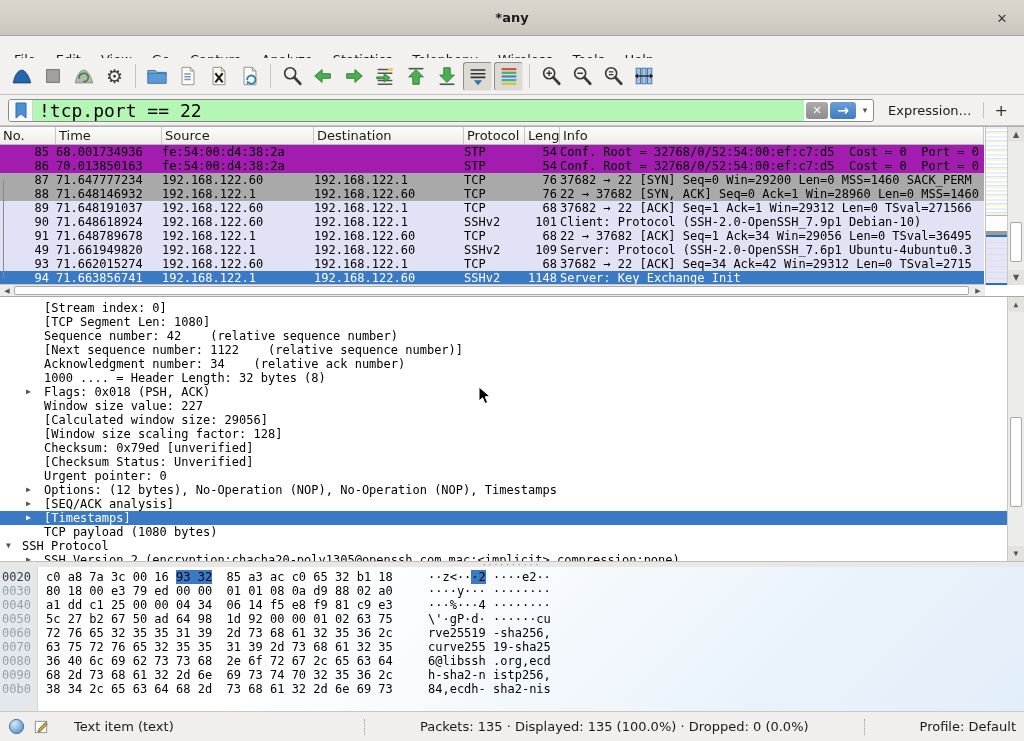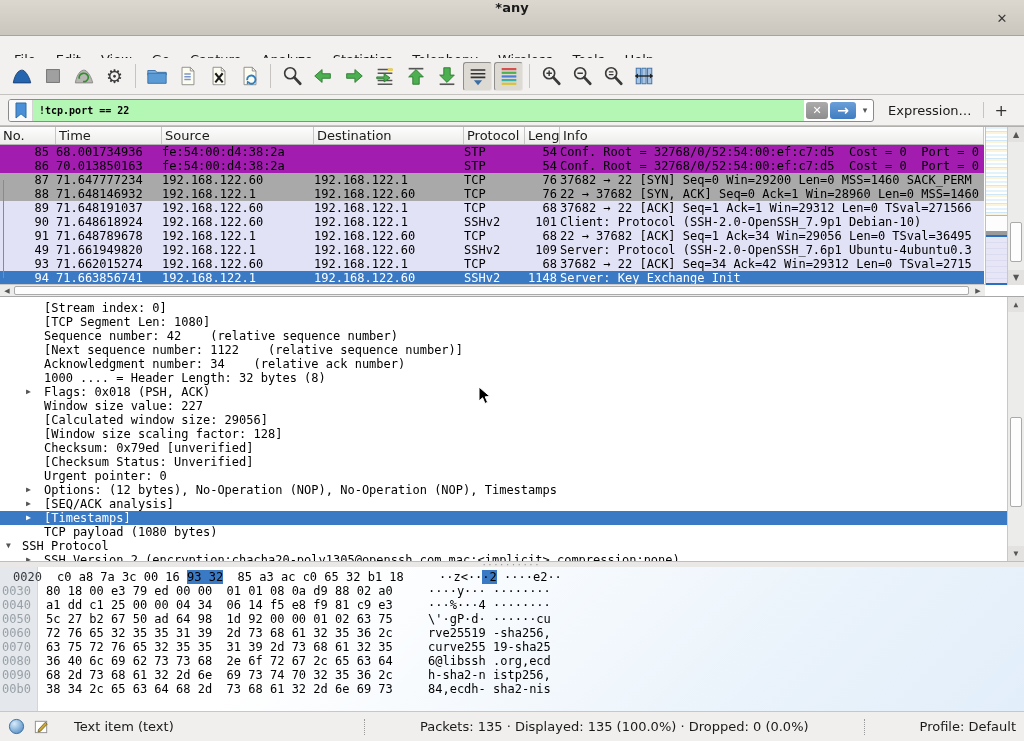--- a/index.html
+++ b/index.html
@@ -2,21 +2,21 @@
 <html><head>
 <meta charset="utf-8">
 <style>
   html,body{margin:0;padding:0;background:#c8c4bc;}
   *{box-sizing:border-box;}
   .window{position:relative;width:1024px;height:741px;background:#f2f1ef;overflow:hidden;
           font-family:"DejaVu Sans","Liberation Sans",sans-serif;font-size:13px;color:#1a1a1a;}
   
   .titlebar{position:absolute;left:0;top:0;width:1024px;height:36px;
             background:linear-gradient(#dcd8d0,#cac6be);border-bottom:1px solid #a8a49c;
-            display:flex;justify-content:center;}
+            display:flex;align-items:center;justify-content:center;}
   .title{font-weight:bold;}
   .close{position:absolute;right:12px;top:8px;width:20px;height:20px;display:flex;
          align-items:center;justify-content:center;color:#3a3a3a;font-size:13px;font-weight:bold;cursor:default;}
   
   .menubar{position:absolute;left:0;top:36px;width:1024px;height:22px;background:#f2f1ef;
            display:flex;align-items:center;padding-left:4px;border-bottom:1px solid #e0dedb;margin-top:13px;}
   .mitem{padding:2px 10px;white-space:nowrap;}
   .mkey{text-decoration:underline;}
   
   .toolbar{position:absolute;left:0;top:58px;width:1024px;height:37px;background:#f2f1ef;
@@ -27,21 +27,21 @@
   .ticon{display:flex;align-items:center;justify-content:center;}
   .tglyph{font-size:19px;line-height:1;color:#3a3a3a;}
   .tsep{width:1px;height:24px;background:#c6c4c0;margin:0 5px;display:inline-block;}
   
   .filterbar{position:absolute;left:0;top:95px;width:1024px;height:31px;background:#f2f1ef;
              border-bottom:1px solid #c5c3bf;display:flex;align-items:center;padding:0 8px;}
   .ffield{flex:1;height:23px;border:1px solid #8a8a8a;border-radius:3px;background:#fff;
           display:flex;align-items:stretch;overflow:hidden;max-width:878px;}
   .fbook{width:24px;background:#fafafa;border-right:1px solid #d4d4d4;display:flex;align-items:center;justify-content:center;}
   .finput{flex:1;border:none;outline:none;background:var(--filter-green);color:#000;
-          font-family:"DejaVu Sans Mono","Liberation Mono",monospace;font-size:10px;padding:0 6px;font-weight:bold;}
+          font-family:"DejaVu Sans Mono","Liberation Mono",monospace;font-size:18px;padding:0 6px;}
   .fclear{width:22px;margin:2px 1px 2px 2px;border-radius:3px;background:linear-gradient(#ababab,#8d8d8d);
           color:#fff;font-size:11px;font-weight:bold;display:flex;align-items:center;justify-content:center;}
   .fapply{width:26px;margin:2px 1px;border-radius:3px;background:linear-gradient(#6b9fd8,#3f7cc0);
           color:#fff;font-size:14px;font-weight:bold;display:flex;align-items:center;justify-content:center;}
   .fcaret{width:16px;display:flex;align-items:center;justify-content:center;color:#555;font-size:9px;}
   .fexpr{margin-left:14px;white-space:nowrap;}
   .fsep{width:1px;height:16px;background:#c6c4c0;margin:0 11px;}
   .fadd{font-size:16px;color:#333;margin-right:8px;}
   
   .plist{position:absolute;left:0;top:126px;width:1024px;height:170px;background:#fff;border-top:1px solid #b2b0ac;}
@@ -89,21 +89,21 @@
   .splitter{position:absolute;left:0;top:561px;width:1024px;height:6px;background:#e9e8e6;
             border-top:1px solid #c0bebb;display:flex;align-items:center;justify-content:center;}
   .dots{color:#8a8a8a;font-size:9px;letter-spacing:3px;line-height:4px;}
   
   .hexpane{position:absolute;left:0;top:567px;width:1024px;height:144px;
            background:linear-gradient(135deg,#ffffff 30%,#eaf3fb 75%,#e2eefa 100%);
            font-family:"DejaVu Sans Mono","Liberation Mono",monospace;font-size:12px;padding-top:3px;overflow:hidden;}
   .hoffbg{position:absolute;left:0;top:0;bottom:0;width:38px;background:#e4e8ec;border-right:1px solid #d2d6da;}
   .hrow{position:relative;height:14px;line-height:14px;white-space:pre;color:#000;padding-left:2px;}
   .hoff{display:inline-block;width:44px;color:#98a0a8;}
-  .hoff.hoffa{color:#33373b;margin-left:11px;}
+  .hoff.hoffa{color:#33373b;}
   .hx{display:inline-block;width:382px;}
   .hlsel{background:var(--sel);color:#000000;}
   
   .statusbar{position:absolute;left:0;top:711px;width:1024px;height:30px;background:#f0efed;
              border-top:1px solid #c9c7c3;display:flex;align-items:center;padding:0 8px;}
   .sico{display:flex;align-items:center;justify-content:center;margin-right:8px;}
   .sfield{margin-left:16px;}
   .sright{margin-left:auto;display:flex;align-items:center;gap:44px;}
   .ssep{border-left:1px dotted #9a9a9a;height:16px;margin:0 11px;}
   .cursor{position:absolute;left:478px;top:386px;pointer-events:none;}

